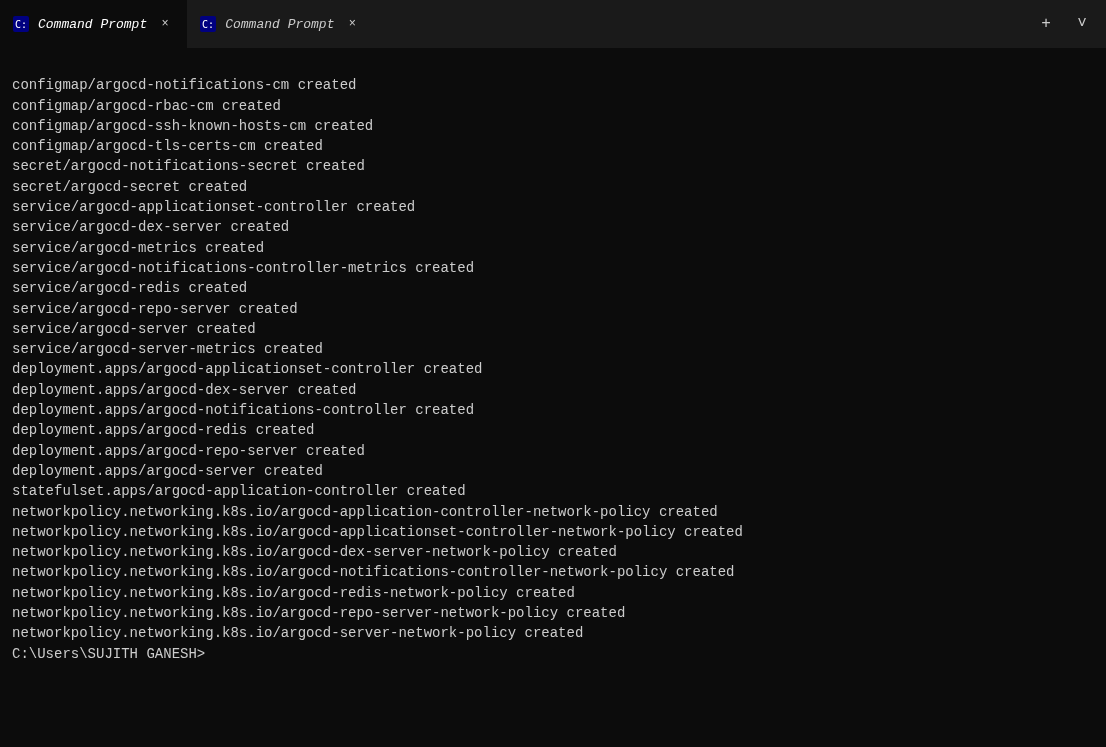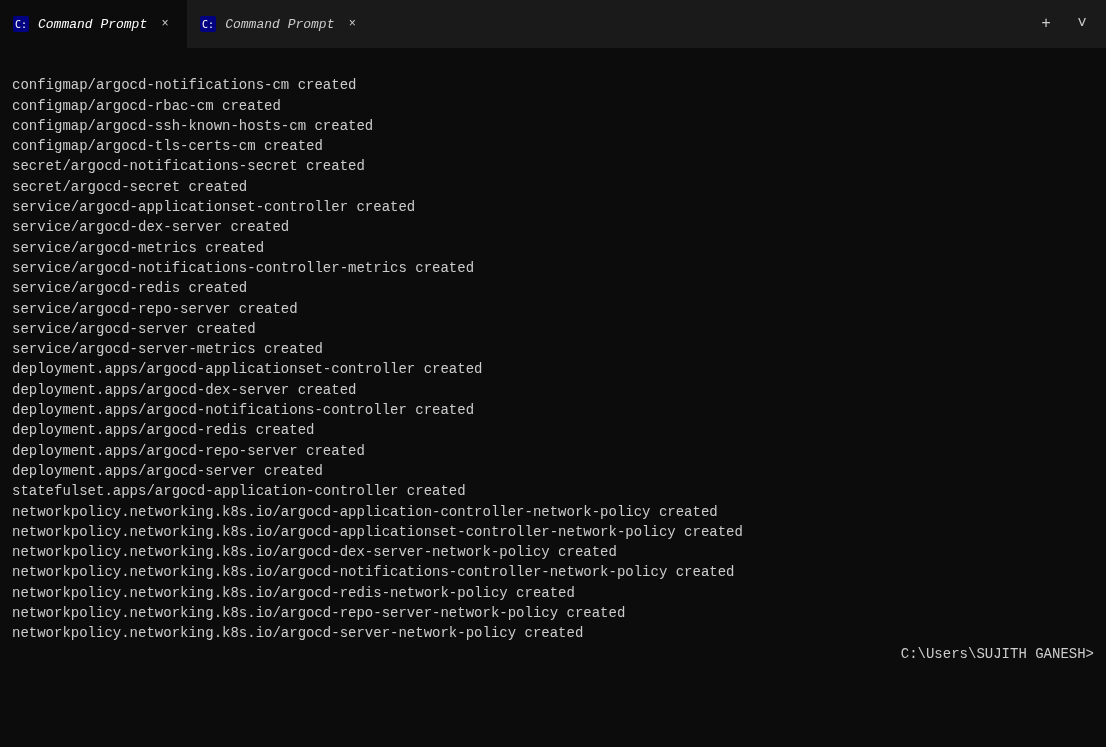--- a/index.html
+++ b/index.html
@@ -107,21 +107,20 @@
       white-space: pre;
       font-family: 'Consolas', 'Courier New', monospace;
     }
 
     .line {
       display: block;
     }
 
     .cursor-line {
       display: block;
-      text-align: right;
     }
   </style>
 </head>
 <body>
 
 <div class="title-bar">
 
   <div class="tab">
     <span class="tab-icon">
       <svg viewBox="0 0 16 16" fill="none" xmlns="http://www.w3.org/2000/svg">

